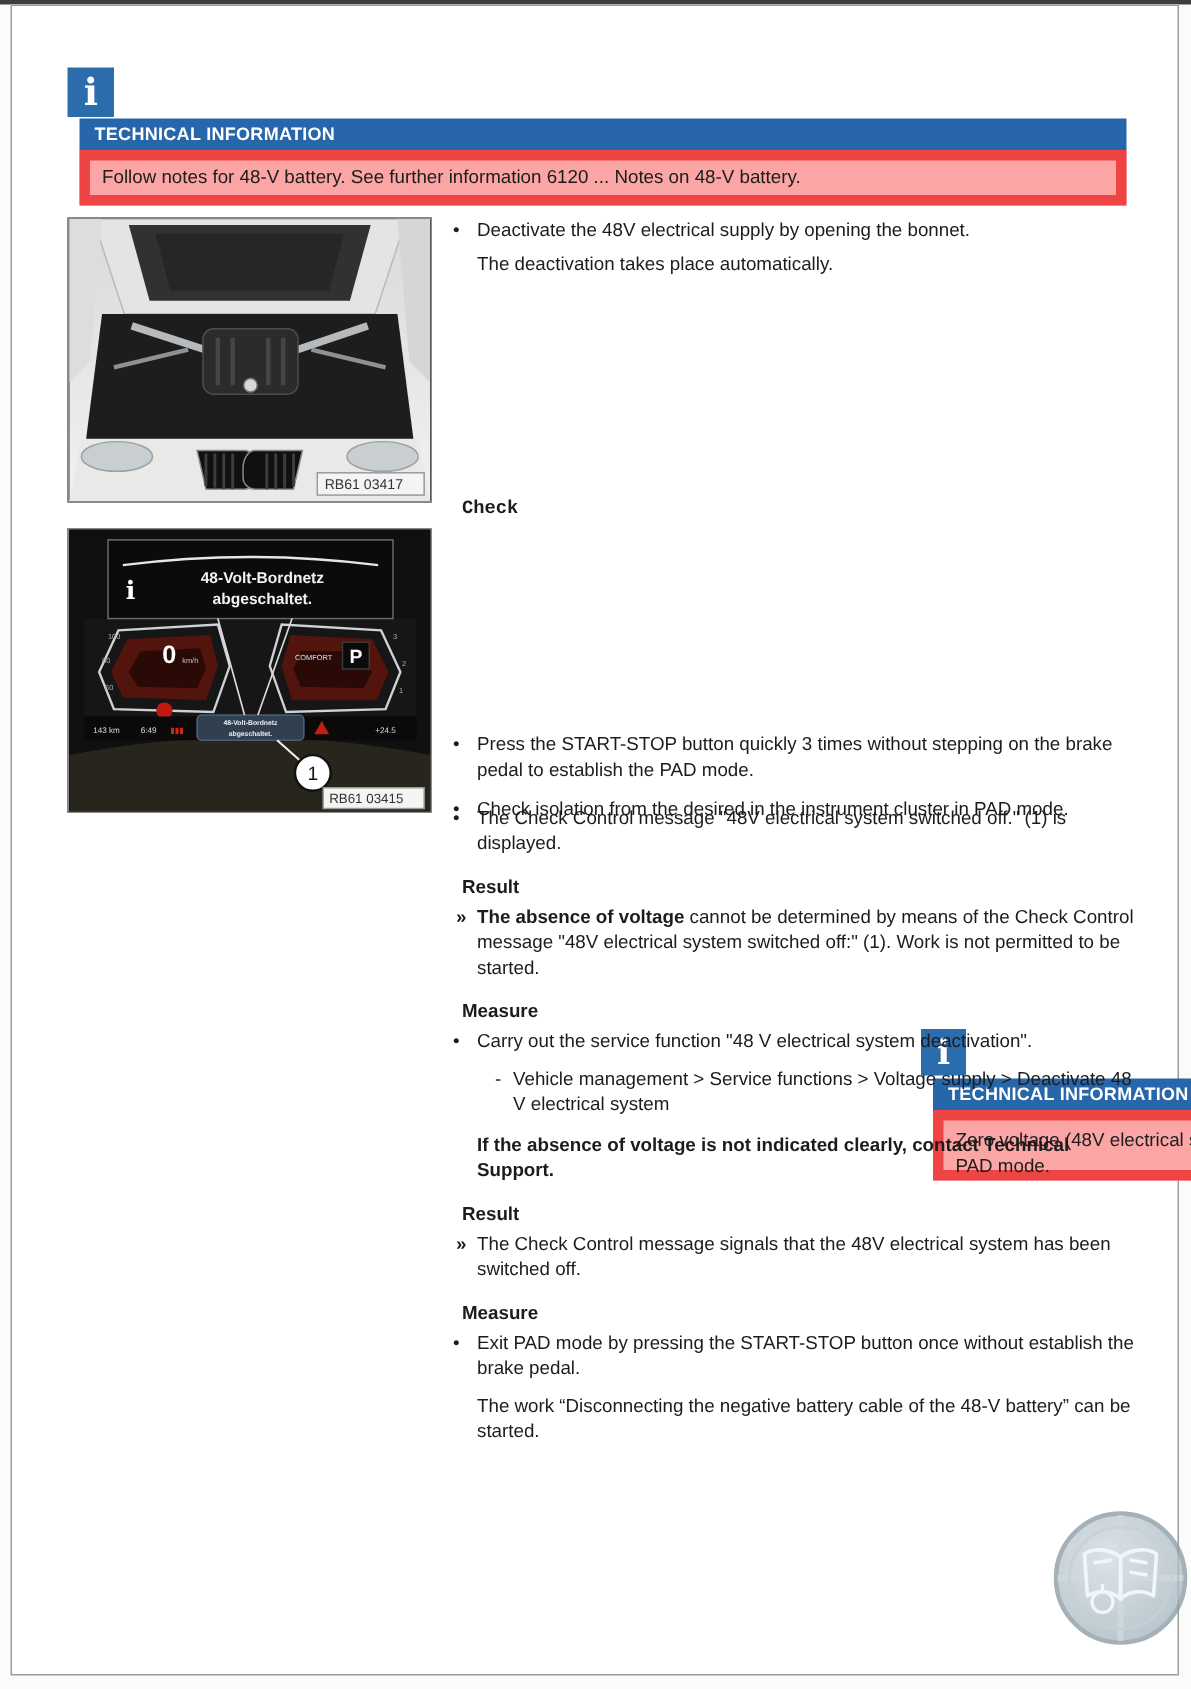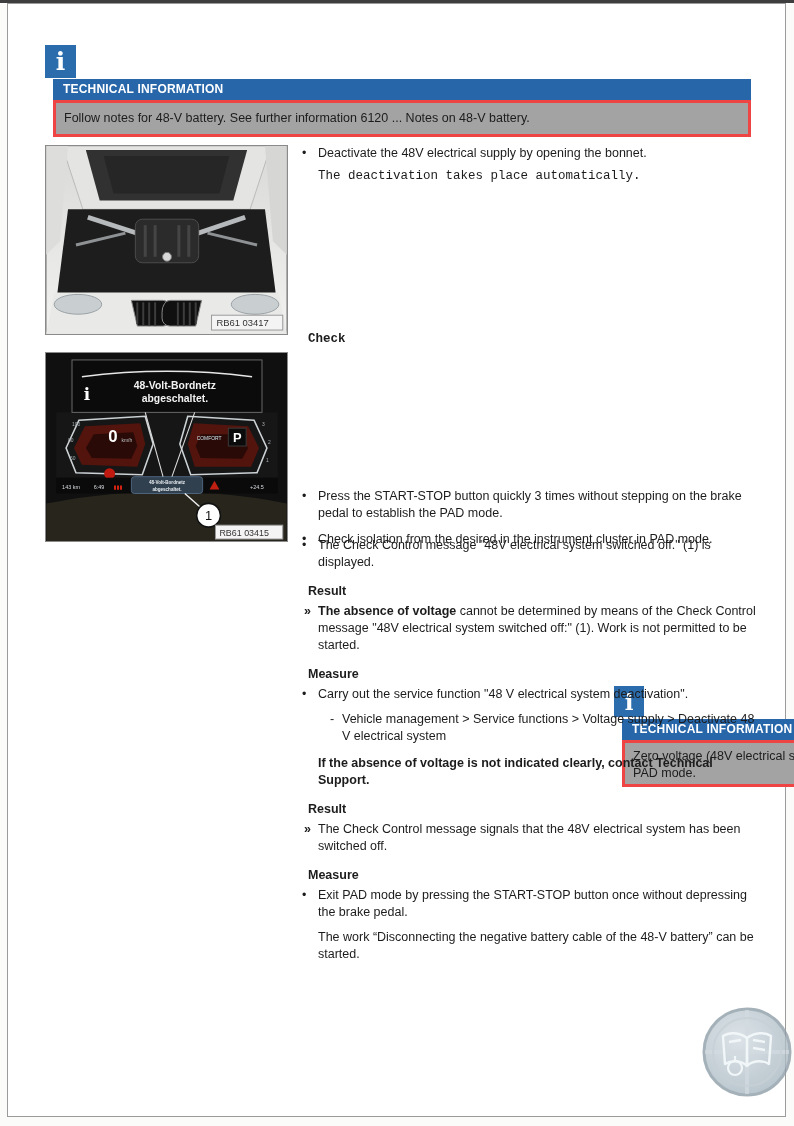--- a/index.html
+++ b/index.html
@@ -21,21 +21,21 @@
   .icon1{left:45px;top:45px;width:31px;height:33px;font-size:25px;}
   .icon2{left:318px;top:355px;width:30px;height:31px;font-size:23px;}
   .info-bar{
     position:absolute;background:#2766a9;color:#fff;font-weight:bold;font-size:12px;
     display:flex;align-items:center;padding-left:10px;box-sizing:border-box;height:21px;
     letter-spacing:.2px;
   }
   .bar1{left:53px;top:79px;width:698px;}
   .bar2{left:326px;top:388px;width:425px;}
   .info-note{
-    position:absolute;background:#a3a3a3;border:3px solid #ef4444;box-sizing:border-box;
+    position:absolute;background:#fca5a5;border:7px solid #ef4444;box-sizing:border-box;
     padding:3px 8px;display:flex;align-items:center;
   }
   .note1{left:53px;top:100px;width:698px;height:37px;}
   .note2{left:326px;top:409px;width:425px;height:47px;align-items:flex-start;padding-top:5px;}
 
   
   .fig{position:absolute;width:243px;height:190px;border:1px solid #8a8a8a;box-sizing:border-box;background:#111;}
   .fig-engine{left:45px;top:145px;}
   .fig-cluster{left:45px;top:352px;}
   .fig svg{display:block;width:100%;height:100%;}
@@ -47,21 +47,21 @@
   .col-c{left:296px;top:534px;width:468px;}
 
   .h-bold{font-weight:bold;margin:12px 0 3px 12px;}
   .h-first{margin-top:0;}
   .row{display:flex;margin:3px 0;}
   .row .mk{width:16px;flex:0 0 16px;padding-left:6px;box-sizing:content-box;}
   .row.arrow .mk{width:14px;flex:0 0 14px;font-weight:bold;padding-left:8px;}
   .row.dash{margin-left:28px;}
   .row.dash .mk{width:12px;flex:0 0 12px;}
   .row .tx{flex:1;}
-  .indent-note{margin:6px 0 0 22px;font-family:Liberation Mono, monospace;}
+  .indent-note{margin:6px 0 0 22px;}
   .para{margin:8px 0 0 22px;}
   .para-bold{margin:10px 0 12px 22px;font-weight:bold;}
   .check-h{font-weight:bold;margin:0 0 6px 12px;font-family:Liberation Mono, monospace;}
   .bullets-after-note{margin-top:12px;}
 
   
   .watermark{position:absolute;left:701px;top:1006px;width:92px;height:92px;opacity:.78;cursor:pointer;z-index:6;border:none;background:none;padding:0;}
 </style>
 </head>
 <body>
@@ -242,21 +242,21 @@
 
   <div class="h-bold">Result</div>
   <div class="row arrow">
     <span class="mk">»</span>
     <span class="tx">The Check Control message signals that the 48V electrical system has been switched off.</span>
   </div>
 
   <div class="h-bold">Measure</div>
   <div class="row">
     <span class="mk">•</span>
-    <span class="tx">Exit PAD mode by pressing the START-STOP button once without depressing the brake pedal.</span>
+    <span class="tx">Exit PAD mode by pressing the START-STOP button once without establish the brake pedal.</span>
   </div>
   <div class="para">The work “Disconnecting the negative battery cable of the 48-V battery” can be started.</div>
 </div>
 
 <button class="watermark">
   <svg viewBox="0 0 92 92">
     <defs>
       <radialGradient id="wm" cx="0.4" cy="0.35" r="0.8">
         <stop offset="0" stop-color="#d3dce2"></stop>
           <stop offset="1" stop-color="#9fb0ba"></stop>

